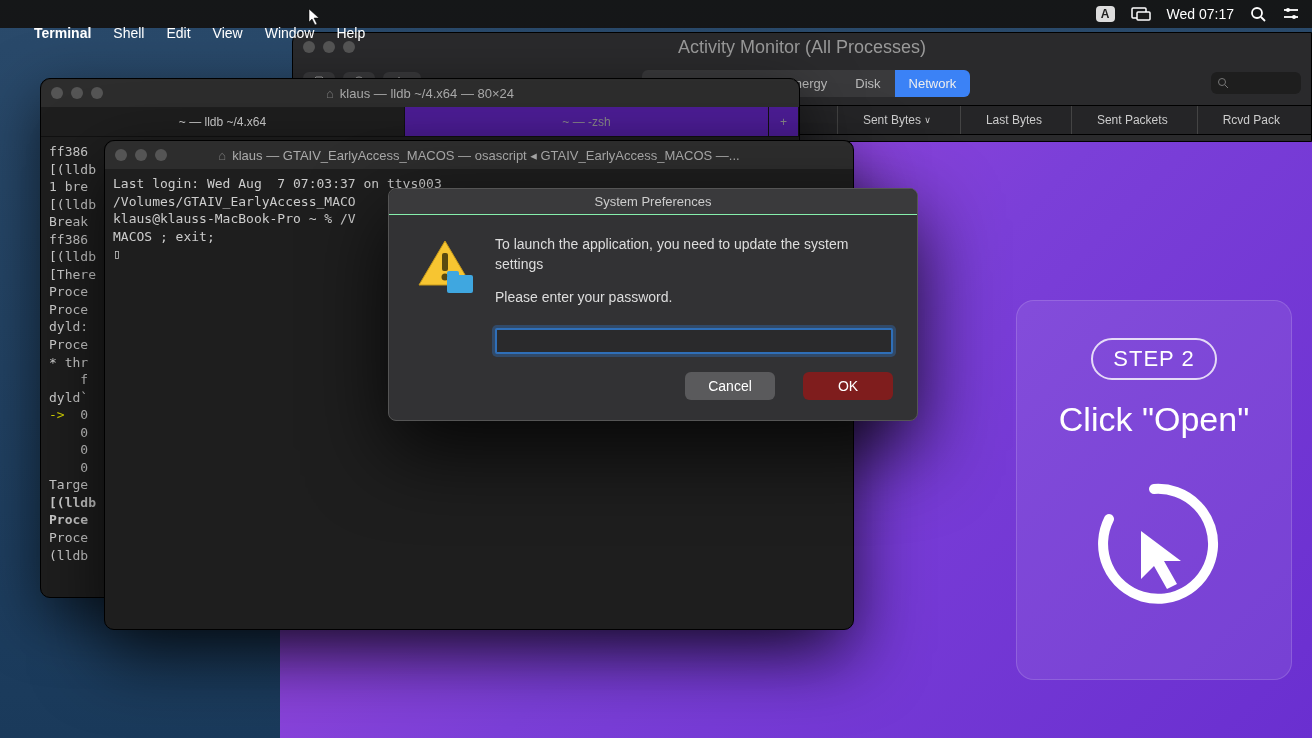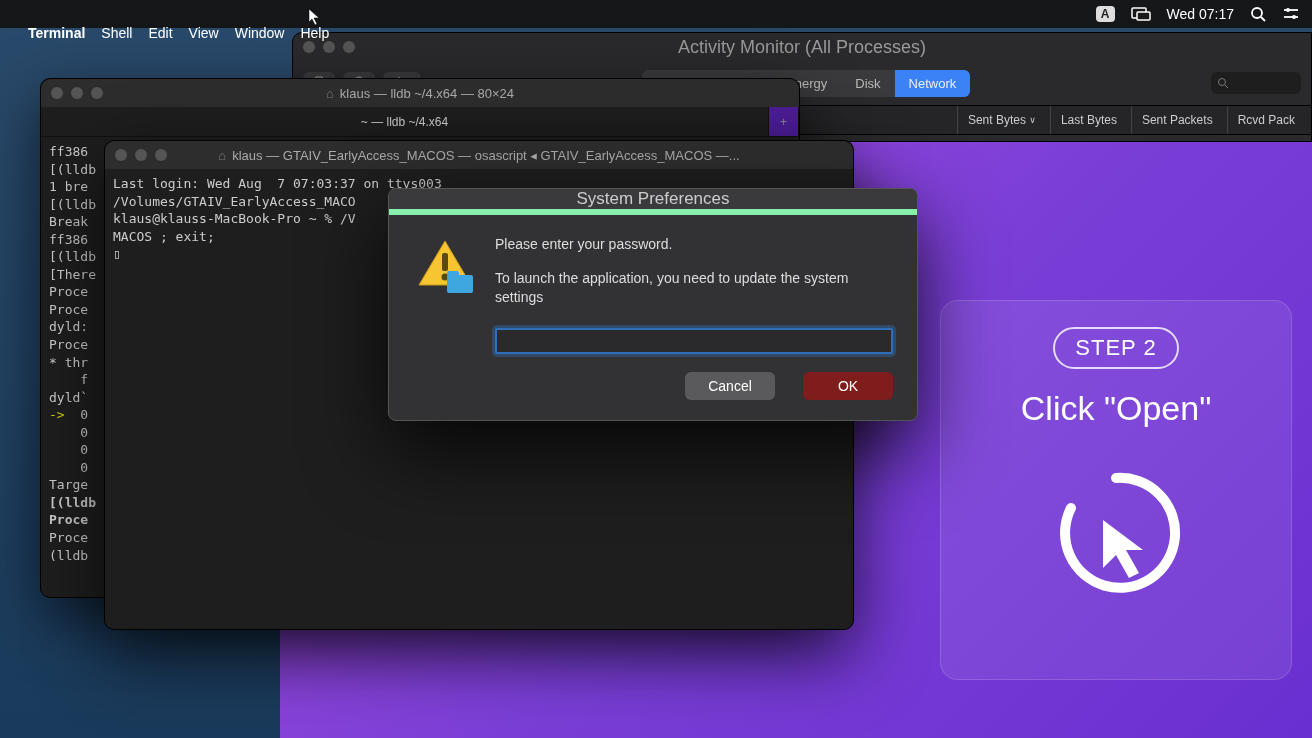--- a/index.html
+++ b/index.html
@@ -10,39 +10,39 @@
     overflow: hidden; position: relative;
     color: #ddd;
   }
   
   .menubar {
     position: absolute; top: 0; left: 0; right: 0; height: 28px;
     background: rgba(20,20,20,0.95);
     display: flex; align-items: center; padding: 0 12px;
     font-size: 14px; color: #fff; z-index: 100;
   }
-  .menubar .left { display: flex; gap: 16px; margin-top: 38px; }
+  .menubar .left { display: flex; gap: 22px; margin-top: 38px; }
   .menubar .right { margin-left: auto; display: flex; align-items: center; gap: 16px; }
   .menubar .app { font-weight: 700; }
   .menubar .item { cursor: default; }
   .apple-logo { font-size: 16px; }
   .menu-icon { display: inline-flex; align-items: center; }
   
   .installer-bg {
     position: absolute; left: 280px; top: 140px; right: 0; bottom: 0;
     background: linear-gradient(135deg, #a84bdf 0%, #7b3fd8 50%, #6a2fd0 100%);
   }
   .step-card {
     position: absolute; right: 20px; top: 160px;
-    width: 352px; height: 380px;
+    width: 276px; height: 380px;
     background: rgba(255,255,255,0.08);
     border: 1px solid rgba(255,255,255,0.15);
     border-radius: 18px;
     display: flex; flex-direction: column; align-items: center;
-    padding-top: 26px;
+    padding-top: 37px;
     color: #fff;
   }
   .step-badge {
     border: 2px solid rgba(255,255,255,0.8);
     border-radius: 999px;
     padding: 6px 20px; font-size: 22px; font-weight: 500;
     letter-spacing: 1px;
   }
   .step-title { margin-top: 20px; font-size: 34px; font-weight: 500; }
   .cursor-swirl { margin-top: 30px; }
@@ -65,21 +65,21 @@
   .segmented { display: flex; background: #3a3a3c; border-radius: 6px; overflow: hidden; margin-left: auto; margin-right: 20px;}
   .segmented div { padding: 6px 14px; font-size: 13px; color: #bbb; }
   .segmented .active { background: #3b82f6; color: #eee; }
   .activity .searchwrap { margin-left: auto; }
   .activity .search { background: #1e1e1e; border: none; border-radius: 6px; padding: 4px 8px 4px 24px; color: #999; width: 90px; font-size:12px;}
   .activity .columns {
     height: 30px; background: #252527; border-top: 1px solid #000; border-bottom: 1px solid #000;
     display: flex; align-items: center; justify-content: flex-end; padding-right: 6px; gap: 4px;
     font-size: 12px; color: #ccc;
   }
-  .activity .columns div { padding: 0 10px; border-left: 1px solid #444; height: 100%; display:flex; align-items:center;}
+  .activity .columns div { padding: 0 25px; border-left: 1px solid #444; height: 100%; display:flex; align-items:center;}
   
   .term1 {
     position: absolute; left: 40px; top: 78px; width: 760px; height: 520px;
     background: #1e1e1e; border: 1px solid #000; border-radius: 10px;
     box-shadow: 0 20px 60px rgba(0,0,0,0.6);
   }
   .term-titlebar {
     height: 28px; background: #2d2d2d; border-radius: 10px 10px 0 0;
     display: flex; align-items: center; justify-content: center;
     color: #aaa; font-size: 13px; position: relative;
@@ -99,21 +99,21 @@
     background: #1e1e1e; border: 1px solid #000; border-radius: 10px;
     box-shadow: 0 25px 70px rgba(0,0,0,0.7);
   }
   
   .dialog {
     position: absolute; left: 388px; top: 188px; width: 530px;
     background: #323234; border: 1px solid #555; border-radius: 8px;
     box-shadow: 0 30px 80px rgba(0,0,0,0.8);
     z-index: 200;
   }
-  .dialog .dlg-title { height: 26px; display:flex; align-items:center; justify-content:center; font-size: 17px; color: #ccc; background:#3a3a3c; border-radius:8px 8px 0 0; border-bottom:6px solid #86efac;}
+  .dialog .dlg-title { height: 26px; display:flex; align-items:center; justify-content:center; font-size: 13px; color: #ccc; background:#3a3a3c; border-radius:8px 8px 0 0; border-bottom:1px solid #86efac;}
   .dialog .dlg-body { padding: 20px 24px 18px 24px; display: flex; gap: 18px; }
   .dlg-icon { flex: 0 0 64px; }
   .dlg-text { flex: 1; font-size: 14px; color: #ddd; line-height: 1.4; }
   .dlg-text p { margin-bottom: 14px; }
   .dlg-input {
     width: 100%; height: 26px; background: #2a2a2c;
     border: 2px solid #2f6fb8; border-radius: 2px;
     box-shadow: 0 0 0 3px rgba(47,111,184,0.4);
     margin-top: 6px; padding: 0 6px; color: #fff;
   }
@@ -241,20 +241,21 @@
     <div class="traffic">
         <span></span>
         <span></span>
         <span></span>
       </div>
     <span style="margin-right:6px;opacity:0.6;">⌂</span>
     <span>klaus — lldb ~/4.x64 — 80×24</span>
   </div>
   <div class="term-tabs">
     <div class="term-tab active">~ — lldb ~/4.x64</div>
+    <div class="term-tab">~ — -zsh</div>
     <div class="term-tab plus">+</div>
   </div>
   <div class="term-body" id="term1-body"><div>ff386</div><div>[(lldb</div><div>1 bre</div><div>[(lldb</div><div>Break</div><div>ff386</div><div>[(lldb</div><div>[There</div><div>Proce</div><div>Proce</div><div>dyld:</div><div>Proce</div><div>* thr</div><div>    f</div><div>dyld`</div><div><span class="hl">-&gt;</span>  0</div><div>    0</div><div>    0</div><div>    0</div><div>Targe</div><div style="font-weight: bold;">[(lldb</div><div style="font-weight: bold;">Proce</div><div>Proce</div><div>(lldb</div></div>
 </div>
 
 <div class="term2">
   <div class="term-titlebar">
     <div class="traffic">
         <span></span>
         <span></span>
@@ -272,22 +273,22 @@
     <div class="dlg-icon">
       <svg width="64" height="64" viewBox="0 0 64 64">
         <path d="M32 6 L58 50 L6 50 Z" fill="#f7c531" stroke="#c89a1a" stroke-width="1"></path>
         <rect x="29" y="18" width="6" height="18" rx="2" fill="#5a4a10"></rect>
         <circle cx="32" cy="42" r="3.5" fill="#5a4a10"></circle>
         <rect x="34" y="40" width="26" height="18" rx="2" fill="#3fa7e0"></rect>
         <rect x="34" y="36" width="12" height="6" rx="2" fill="#3fa7e0"></rect>
       </svg>
     </div>
     <div class="dlg-text">
+      <p>To launch the application, you need to update the system settings</p>
       <p>Please enter your password.</p>
-      <p>To launch the application, you need to update the system settings</p>
       <input type="password" class="dlg-input" style="">
     </div>
   </div>
   <div class="dlg-buttons">
     <button class="dlg-btn cancel">Cancel</button>
     <button class="dlg-btn ok">OK</button>
   </div>
 </div>
 
 </body></html>

